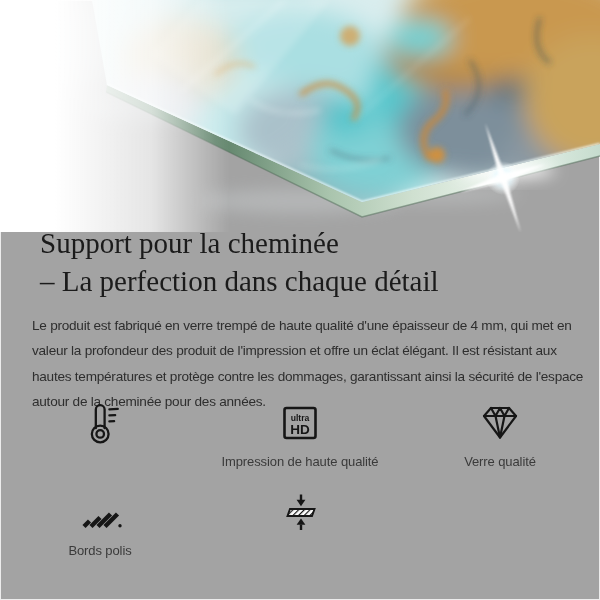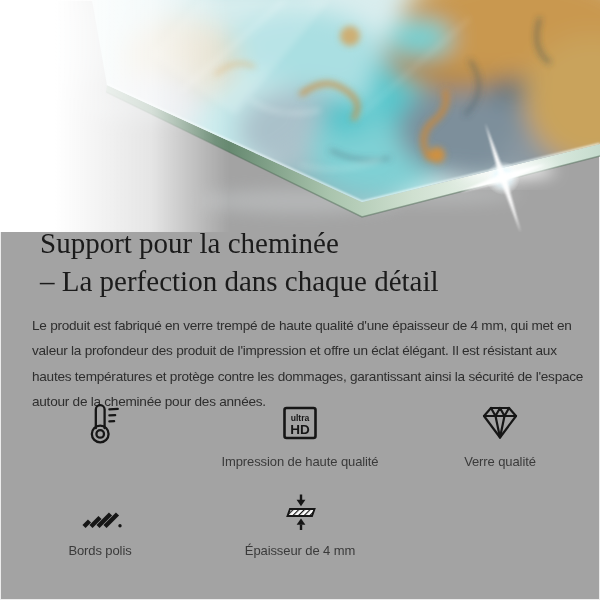--- a/index.html
+++ b/index.html
@@ -213,17 +213,16 @@
               <line x1="0" y1="0" x2="0" y2="4" stroke="#161616" stroke-width="2.4"></line>
             </pattern>
           </defs>
           <path d="M9.5 26 L12 19 H36.5 L34 26 Z" fill="url(#hatchPat)" stroke="#161616" stroke-width="1.9"></path>
           <line x1="23" y1="4.5" x2="23" y2="10" stroke="#161616" stroke-width="2.4"></line>
           <polygon points="18.6,9.8 27.4,9.8 23,16.2" fill="#161616"></polygon>
           <line x1="23" y1="40" x2="23" y2="34.5" stroke="#161616" stroke-width="2.4"></line>
           <polygon points="18.6,34.8 27.4,34.8 23,28.4" fill="#161616"></polygon>
         </svg>
       </span>
-      <span class="label">Épaisseur de 4 mm</span>
     </div>
 
   </div>
 </div>
 
 </body></html>

